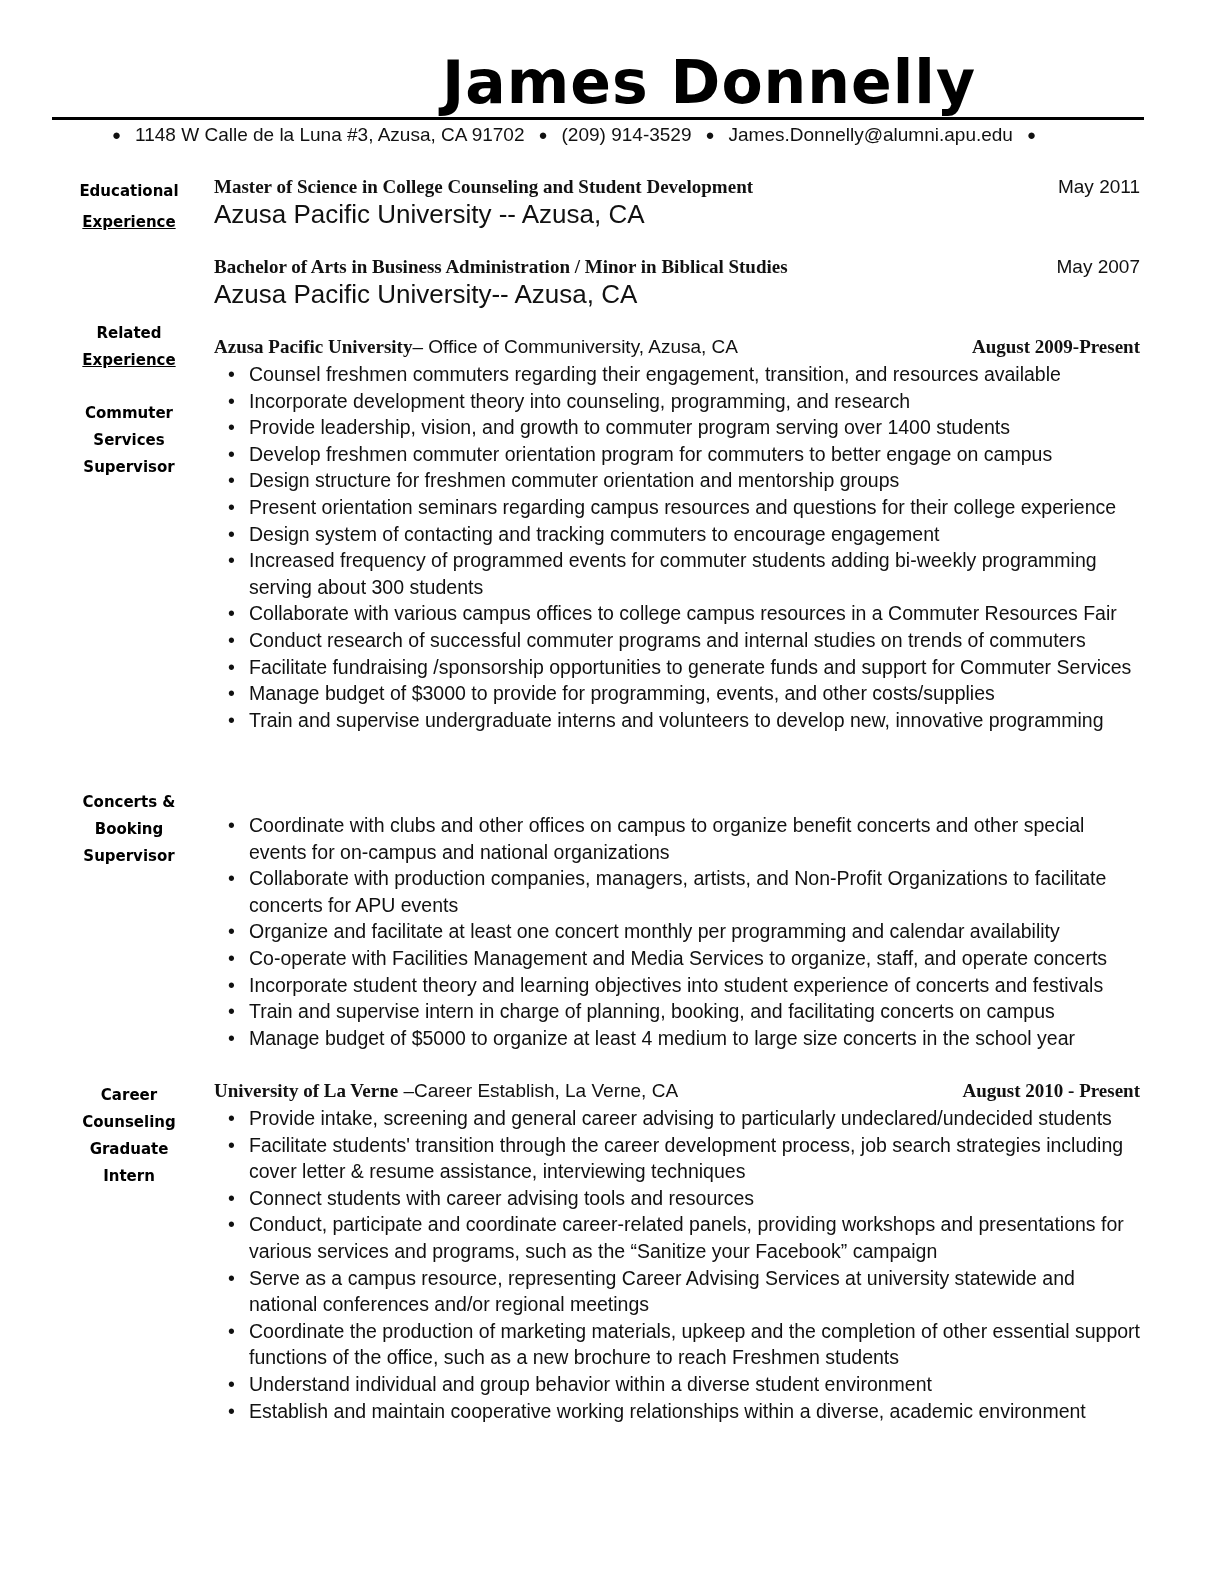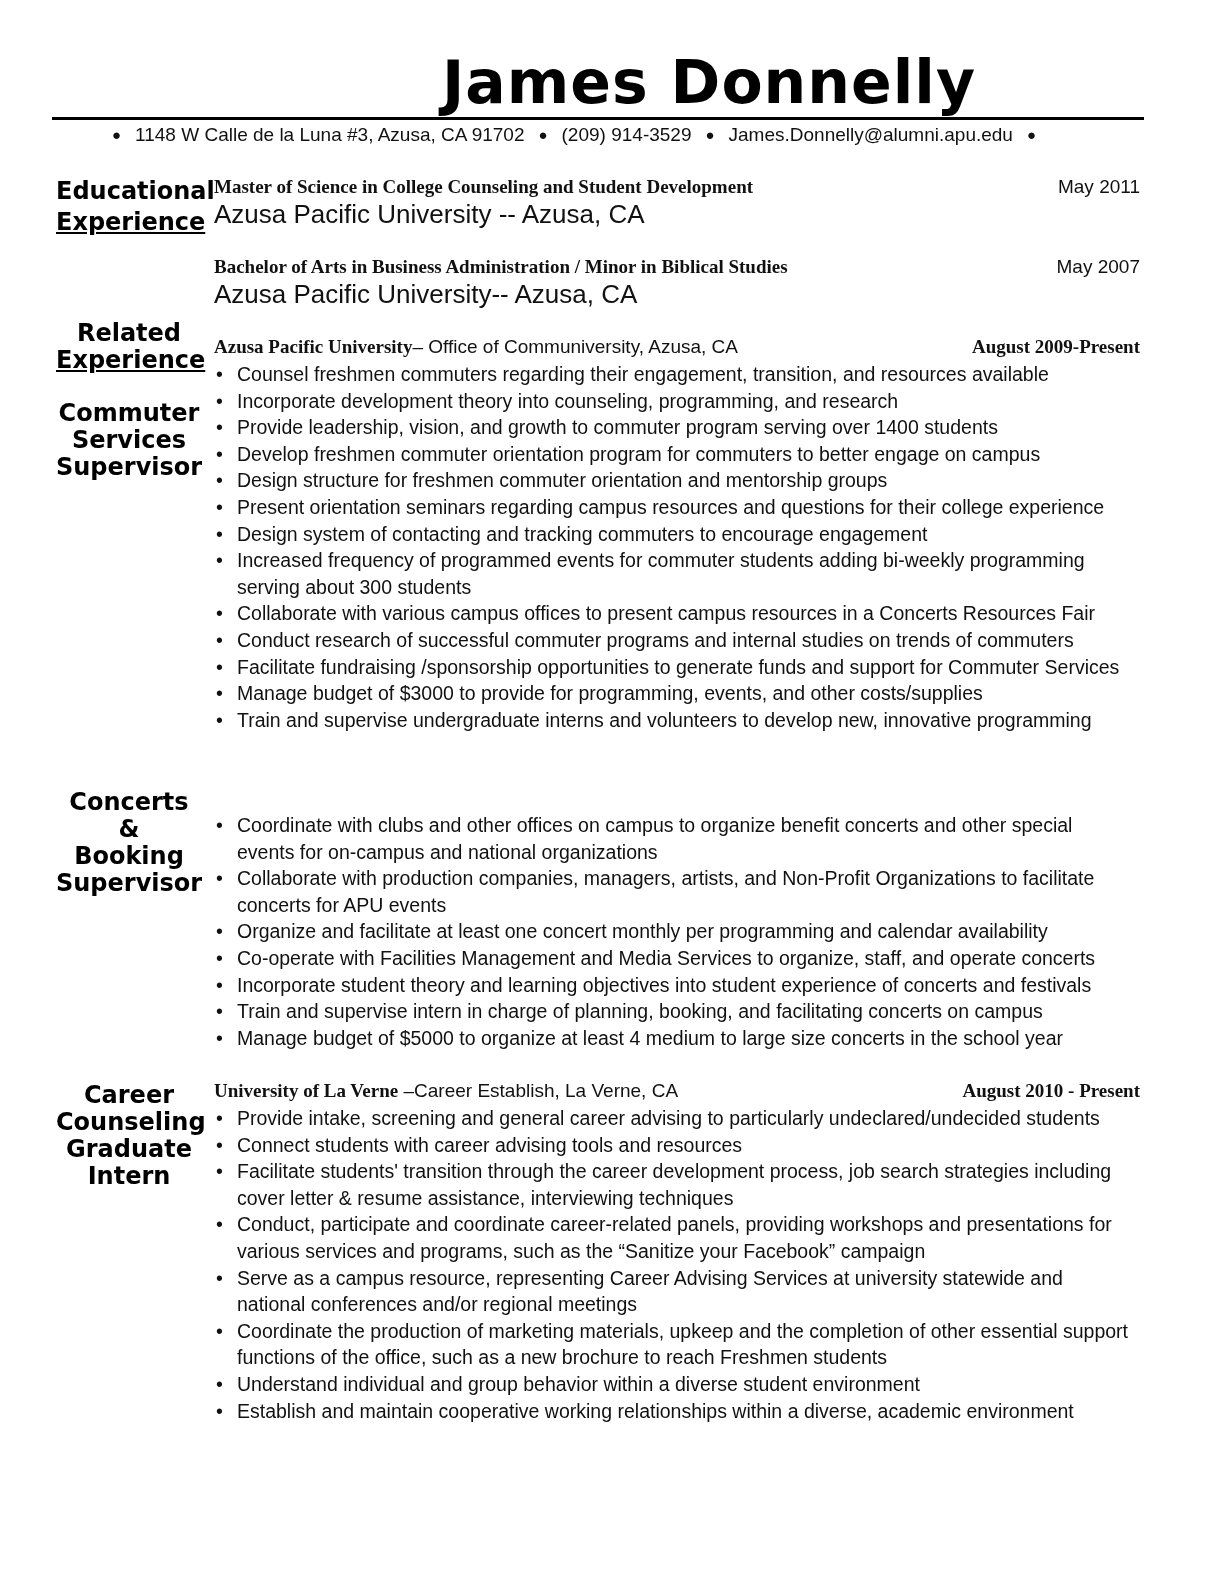--- a/index.html
+++ b/index.html
@@ -22,37 +22,37 @@
     .contact {
       position: absolute; left: 112px; top: 122px; width: 950px;
       font-size: 19px; line-height: 26px; white-space: nowrap;
       display: flex; gap: 14px; align-items: center;
     }
     .contact .dot { font-size: 15px; }
 
     .sec-label {
       position: absolute; left: 56px; width: 146px; text-align: center;
       font-family: "DejaVu Sans", sans-serif; font-weight: bold;
-      font-size: 24px; line-height: 27px; color: #000;
+      font-size: 15px; line-height: 27px; color: #000;
     }
     .sec-label .u { text-decoration: underline; }
 
     .entry-head {
       position: absolute; left: 214px; width: 926px;
       font-size: 19px; line-height: 26px; white-space: nowrap;
     }
     .entry-head .b { font-weight: bold; font-family: Liberation Serif, serif; }
     .entry-head .right { position: absolute; right: 0; top: 0; }
 
     .sub {
       position: absolute; left: 214px; font-size: 26px; line-height: 26px; white-space: nowrap;
     }
 
     ul.bullets {
-      position: absolute; left: 214px; width: 920px; margin: 0; padding: 0;
+      position: absolute; left: 226px; width: 920px; margin: 0; padding: 0;
       list-style: none; font-size: 19.5px; line-height: 26.6px;
     }
     ul.bullets li { position: relative; padding-left: 23px; }
     ul.bullets li::before {
       content: "\2022"; position: absolute; left: 2px; top: 0;
     }
   </style>
 </head>
 <body>
 
@@ -104,21 +104,21 @@
   </div>
   <ul class="bullets" style="top:361px;">
       <li>Counsel freshmen commuters regarding their engagement, transition, and resources available</li>
       <li>Incorporate development theory into counseling, programming, and research</li>
       <li>Provide leadership, vision, and growth to commuter program serving over 1400 students</li>
       <li>Develop freshmen commuter orientation program for commuters to better engage on campus</li>
       <li>Design structure for freshmen commuter orientation and mentorship groups</li>
       <li>Present orientation seminars regarding campus resources and questions for their college experience</li>
       <li>Design system of contacting and tracking commuters to encourage engagement</li>
       <li>Increased frequency of programmed events for commuter students adding bi-weekly programming serving about 300 students</li>
-      <li>Collaborate with various campus offices  to present campus resources in a Concerts Resources Fair</li>
+      <li>Collaborate with various campus offices  to college campus resources in a Commuter Resources Fair</li>
       <li>Conduct research of successful commuter programs and internal studies on trends of commuters</li>
       <li>Facilitate fundraising /sponsorship opportunities to generate funds and support for Commuter Services</li>
       <li>Manage budget of $3000 to provide for programming, events, and other costs/supplies</li>
       <li>Train and supervise undergraduate interns and volunteers to develop new, innovative programming</li>
     </ul>
 
   <div class="sec-label" style="top:789px;">
     <div>Concerts &amp;</div>
     <div>Booking</div>
     <div>Supervisor</div>
@@ -138,22 +138,22 @@
     <div>Counseling</div>
     <div>Graduate</div>
     <div>Intern</div>
   </div>
   <div class="entry-head" style="top:1078px;">
     <span class="b">University of La Verne</span><span> –</span><span>Career Establish, La Verne, CA</span>
     <span class="right b">August 2010 - Present</span>
   </div>
   <ul class="bullets" style="top:1105px;">
       <li>Provide intake, screening and general career advising to particularly undeclared/undecided students</li>
+      <li>Facilitate students' transition through the career development process, job search strategies including cover letter &amp; resume assistance, interviewing techniques</li>
       <li>Connect students with career advising tools and resources</li>
-      <li>Facilitate students' transition through the career development process, job search strategies including cover letter &amp; resume assistance, interviewing techniques</li>
       <li>Conduct, participate and coordinate career-related panels, providing workshops and presentations for various services and programs, such as the “Sanitize your Facebook” campaign</li>
       <li>Serve as a campus resource, representing Career Advising Services at university statewide and national conferences and/or regional meetings</li>
       <li>Coordinate the production of marketing materials, upkeep and the completion of other essential support functions of the office, such as a new brochure to reach Freshmen students</li>
       <li>Understand individual and group behavior within a diverse student environment</li>
       <li>Establish and maintain cooperative working relationships within a diverse, academic environment</li>
     </ul>
 
 </div>
 
 </body></html>

